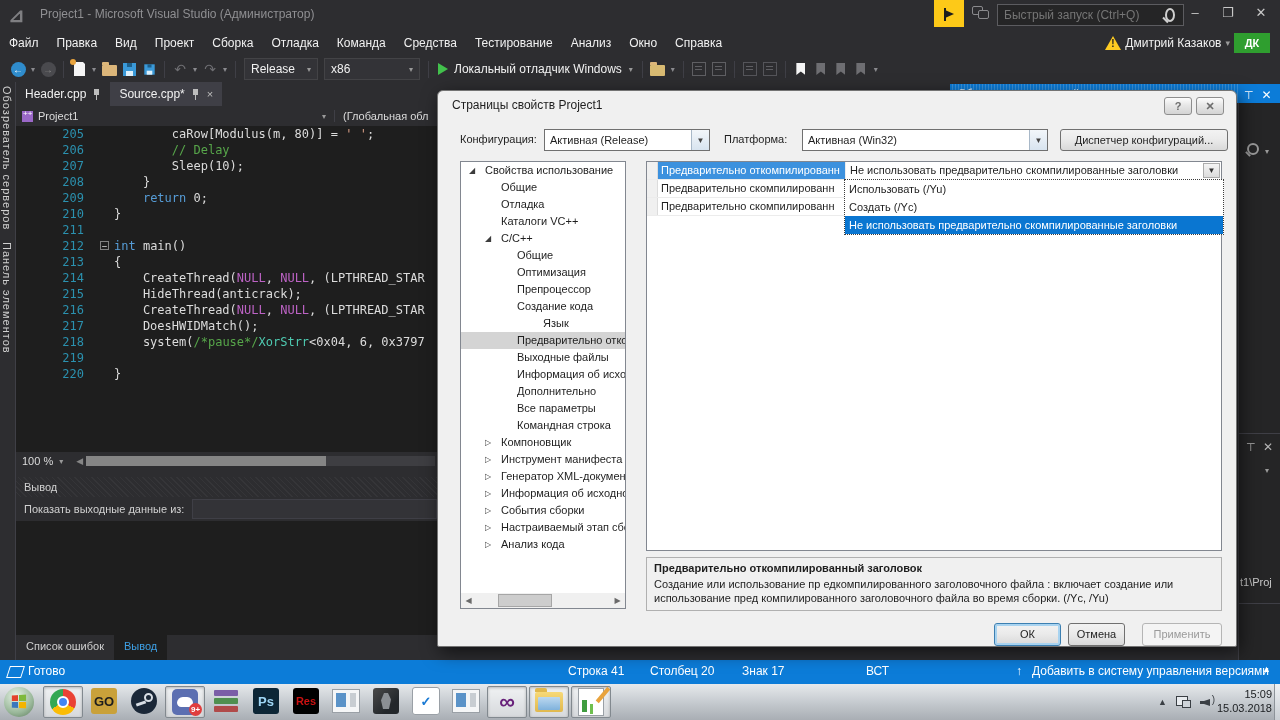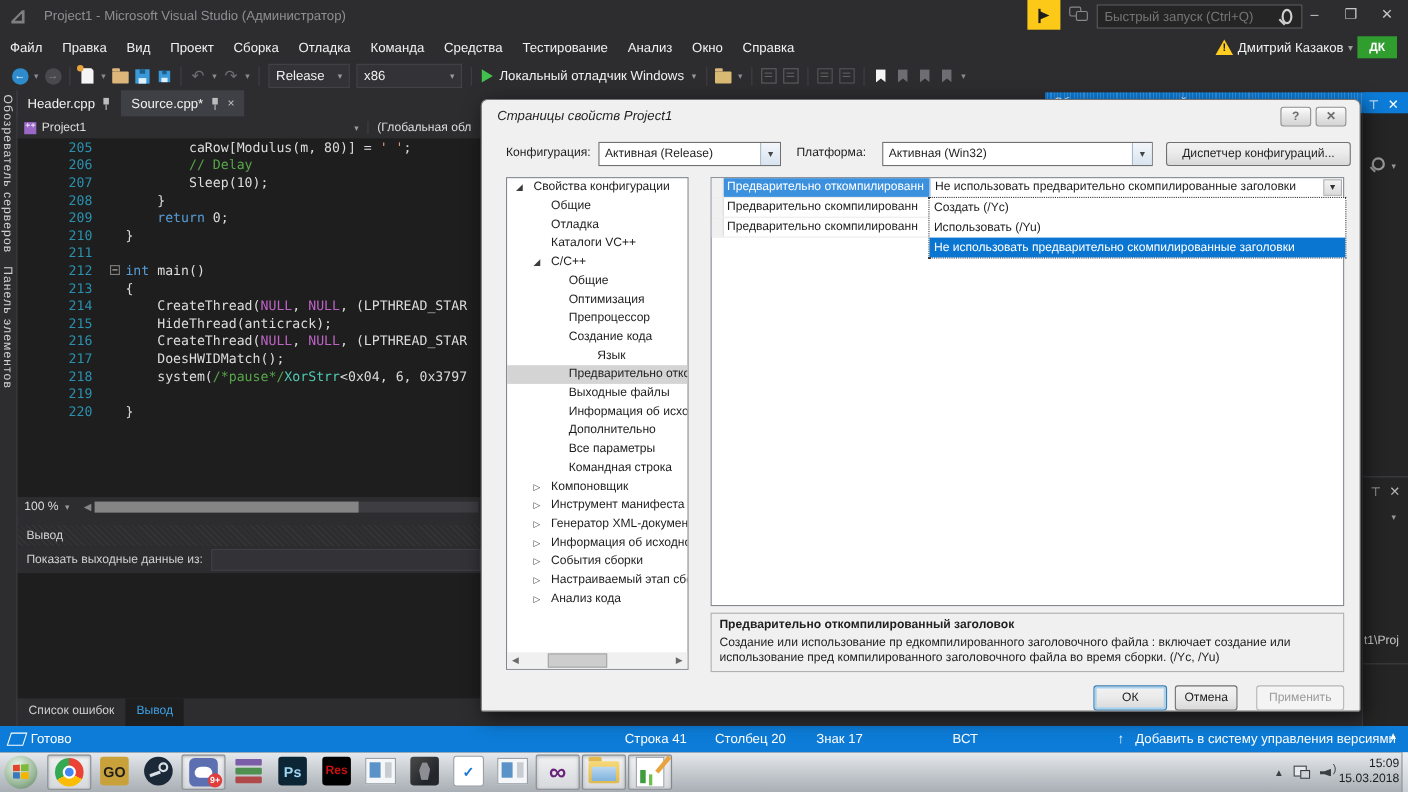--- a/index.html
+++ b/index.html
@@ -107,21 +107,21 @@
   .rs-lens{position:absolute;left:8px;top:40px;width:8px;height:8px;border:2px solid #999;border-radius:50%;}
   .rs-lens:after{content:"";position:absolute;left:-4px;top:8px;width:6px;height:2px;background:#999;transform:rotate(45deg);}
   .rs-caret{position:absolute;left:26px;top:44px;color:#999;font-size:8px;}
   .rs-split{position:absolute;left:0;width:42px;height:1px;background:#3f3f46;}
   .rs-pin{position:absolute;left:7px;top:338px;color:#b5b5b5;font-size:11px;}
   .rs-x{position:absolute;left:24px;top:337px;color:#b5b5b5;font-size:12px;}
   .rs-caret2{position:absolute;left:26px;top:363px;color:#999;font-size:8px;}
   .rs-path{position:absolute;left:1px;top:473px;color:#c8c8c8;font-size:11px;white-space:nowrap;}
   
   .dialog{position:absolute;left:437px;top:90px;width:800px;height:557px;background:#f0f0f0;border:1px solid #747474;border-radius:6px 6px 2px 2px;box-shadow:3px 5px 18px rgba(0,0,0,.6);box-sizing:border-box;font-size:11px;color:#1e1e1e;z-index:10;}
-  .dtitle{position:absolute;left:14px;top:7px;font-size:12px;color:#1e1e1e;font-style:italic;}
+  .dtitle{position:absolute;left:14px;top:7px;font-size:12px;color:#1e1e1e;}
   .dhbtn{position:absolute;top:6px;width:28px;height:18px;border:1px solid #8e8e8e;border-radius:3px;background:linear-gradient(#fdfdfd,#e7e7e7 45%,#d4d4d4);color:#6d6d6d;font-size:11px;font-weight:bold;text-align:center;line-height:17px;box-sizing:border-box;}
   .dlabel{position:absolute;font-size:11px;color:#1e1e1e;}
   .dcombo{position:absolute;height:22px;background:#fff;border:1px solid #707070;box-sizing:border-box;display:flex;align-items:center;}
   .dcombo .val{flex:1;padding-left:5px;font-size:11px;}
   .dcombo .btn{width:17px;height:100%;background:linear-gradient(#f2f6fa,#d8e4f0);border-left:1px solid #a8b8c8;color:#444;font-size:8px;display:flex;align-items:center;justify-content:center;}
   .dbtn{position:absolute;height:23px;border:1px solid #707070;border-radius:3px;background:linear-gradient(#f2f2f2,#ebebeb 45%,#d9d9d9);font-size:11px;text-align:center;line-height:21px;box-sizing:border-box;color:#1e1e1e;}
   .dbtn.focus{border-color:#3c7fb1;box-shadow:0 0 0 2px #a8d3f0 inset;}
   .dbtn.disabled{color:#9a9a9a;background:#f4f4f4;border-color:#b5b5b5;}
   .treebox{position:absolute;left:22px;top:70px;width:166px;height:448px;background:#fff;border:1px solid #828790;box-sizing:border-box;overflow:hidden;}
   .tree-item{position:relative;height:17px;line-height:17px;white-space:nowrap;overflow:hidden;font-size:11px;color:#1e1e1e;}
@@ -407,21 +407,21 @@
     </div>
     <div class="dlabel" style="left:286px;top:42px">Платформа:</div>
     <div class="dcombo" style="left:364px;top:38px;width:246px">
       <span class="val">Активная (Win32)</span>
         <span class="btn">▼</span>
     </div>
     <div class="dbtn" style="left:622px;top:38px;width:168px;height:22px">Диспетчер конфигураций...</div>
 
     <div class="treebox">
       <div id="tree-list">
-          <div class="tree-item" style="padding-left: 24px;"><span class="tw" style="left: 8px;">◢</span><span class="tl">Свойства конфигурации</span></div>
+          <div class="tree-item" style="padding-left: 24px;"><span class="tw" style="left: 8px;">◢</span><span class="tl">Свойства использование</span></div>
           <div class="tree-item" style="padding-left: 40px;"><span class="tl">Общие</span></div>
           <div class="tree-item" style="padding-left: 40px;"><span class="tl">Отладка</span></div>
           <div class="tree-item" style="padding-left: 40px;"><span class="tl">Каталоги VC++</span></div>
           <div class="tree-item" style="padding-left: 40px;"><span class="tw" style="left: 24px;">◢</span><span class="tl">C/C++</span></div>
           <div class="tree-item" style="padding-left: 56px;"><span class="tl">Общие</span></div>
           <div class="tree-item" style="padding-left: 56px;"><span class="tl">Оптимизация</span></div>
           <div class="tree-item" style="padding-left: 56px;"><span class="tl">Препроцессор</span></div>
           <div class="tree-item" style="padding-left: 56px;"><span class="tl">Создание кода</span></div>
           <div class="tree-item" style="padding-left: 82px;"><span class="tl">Язык</span></div>
           <div class="tree-item sel" style="padding-left: 56px;"><span class="tl">Предварительно отко</span></div>
@@ -456,22 +456,22 @@
           <span class="glabel">Предварительно скомпилированн</span>
           <span class="gvalue"></span>
         </div>
         <div class="grow">
           <span class="gmargin"></span>
           <span class="glabel">Предварительно скомпилированн</span>
           <span class="gvalue"></span>
         </div>
       </div>
     <div class="ddlist" id="dd-items">
+        <div class="dditem">Использовать (/Yu)</div>
         <div class="dditem">Создать (/Yc)</div>
-        <div class="dditem">Использовать (/Yu)</div>
         <div class="dditem sel">Не использовать предварительно скомпилированные заголовки</div>
       </div>
 
     <div class="descbox">
       <div class="desct">Предварительно откомпилированный заголовок</div>
       <div class="descb">Создание или использование пр едкомпилированного заголовочного файла : включает создание или использование пред компилированного заголовочного файла во время сборки.    (/Yc, /Yu)</div>
     </div>
 
     <div class="dbtn focus" style="left:556px;top:532px;width:67px">ОК</div>
     <div class="dbtn" style="left:630px;top:532px;width:57px">Отмена</div>

